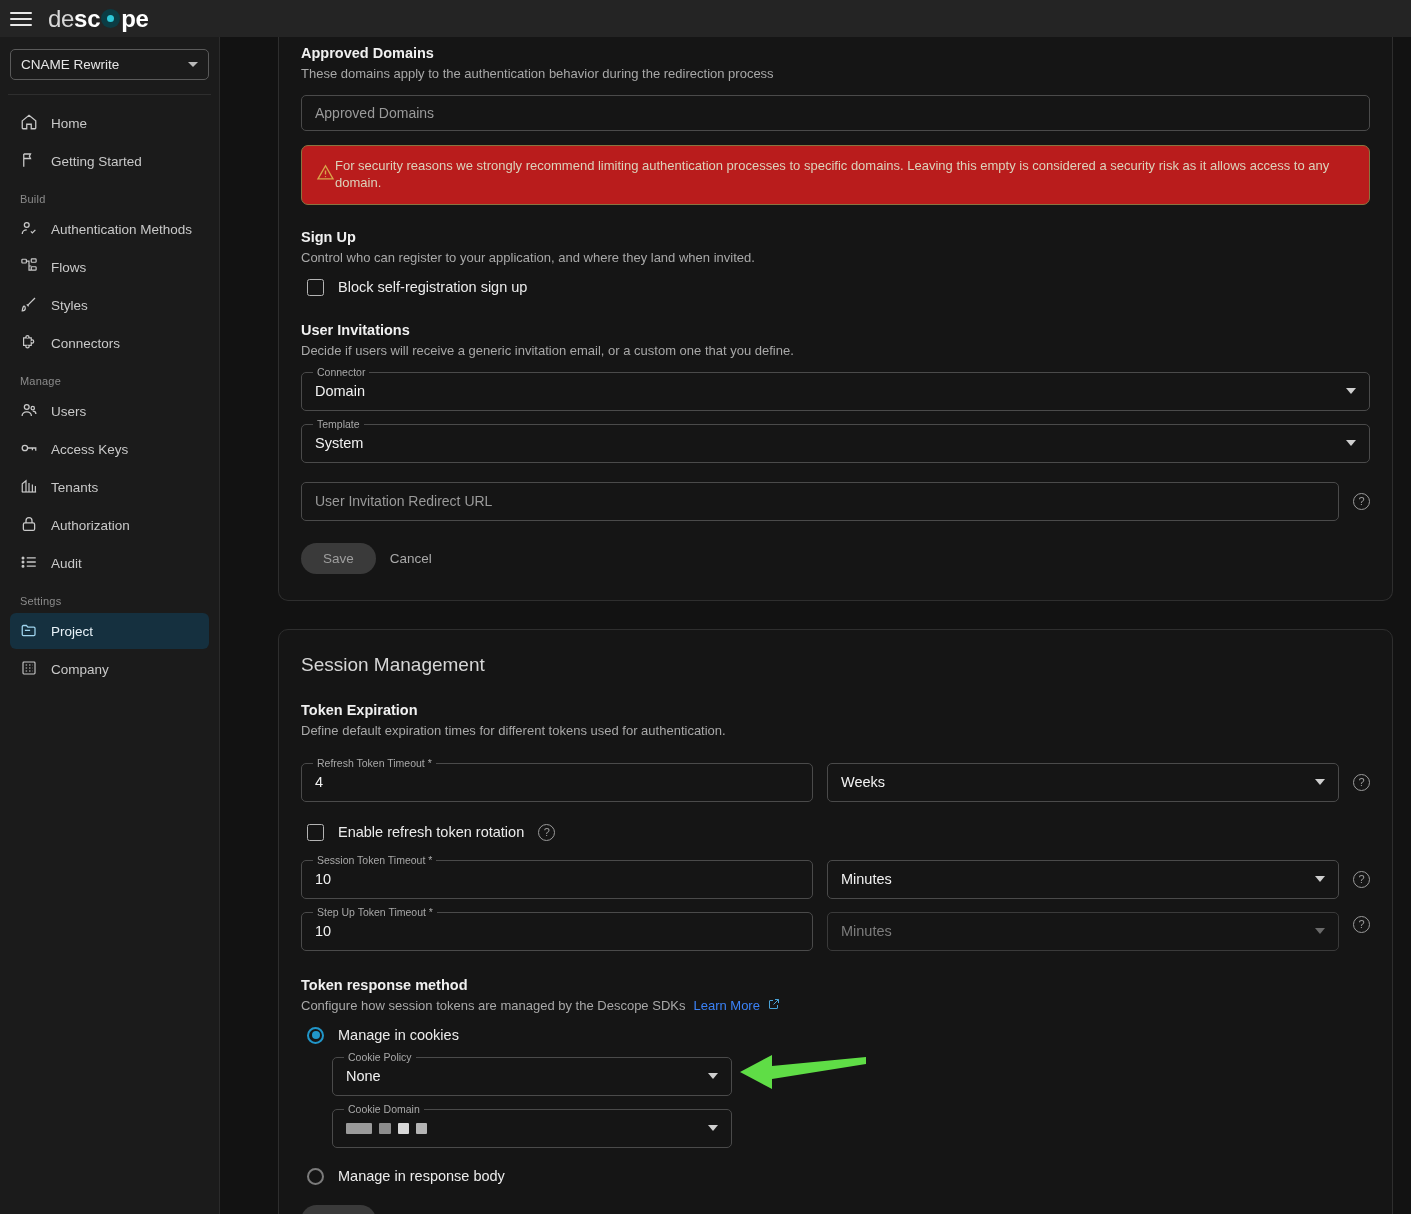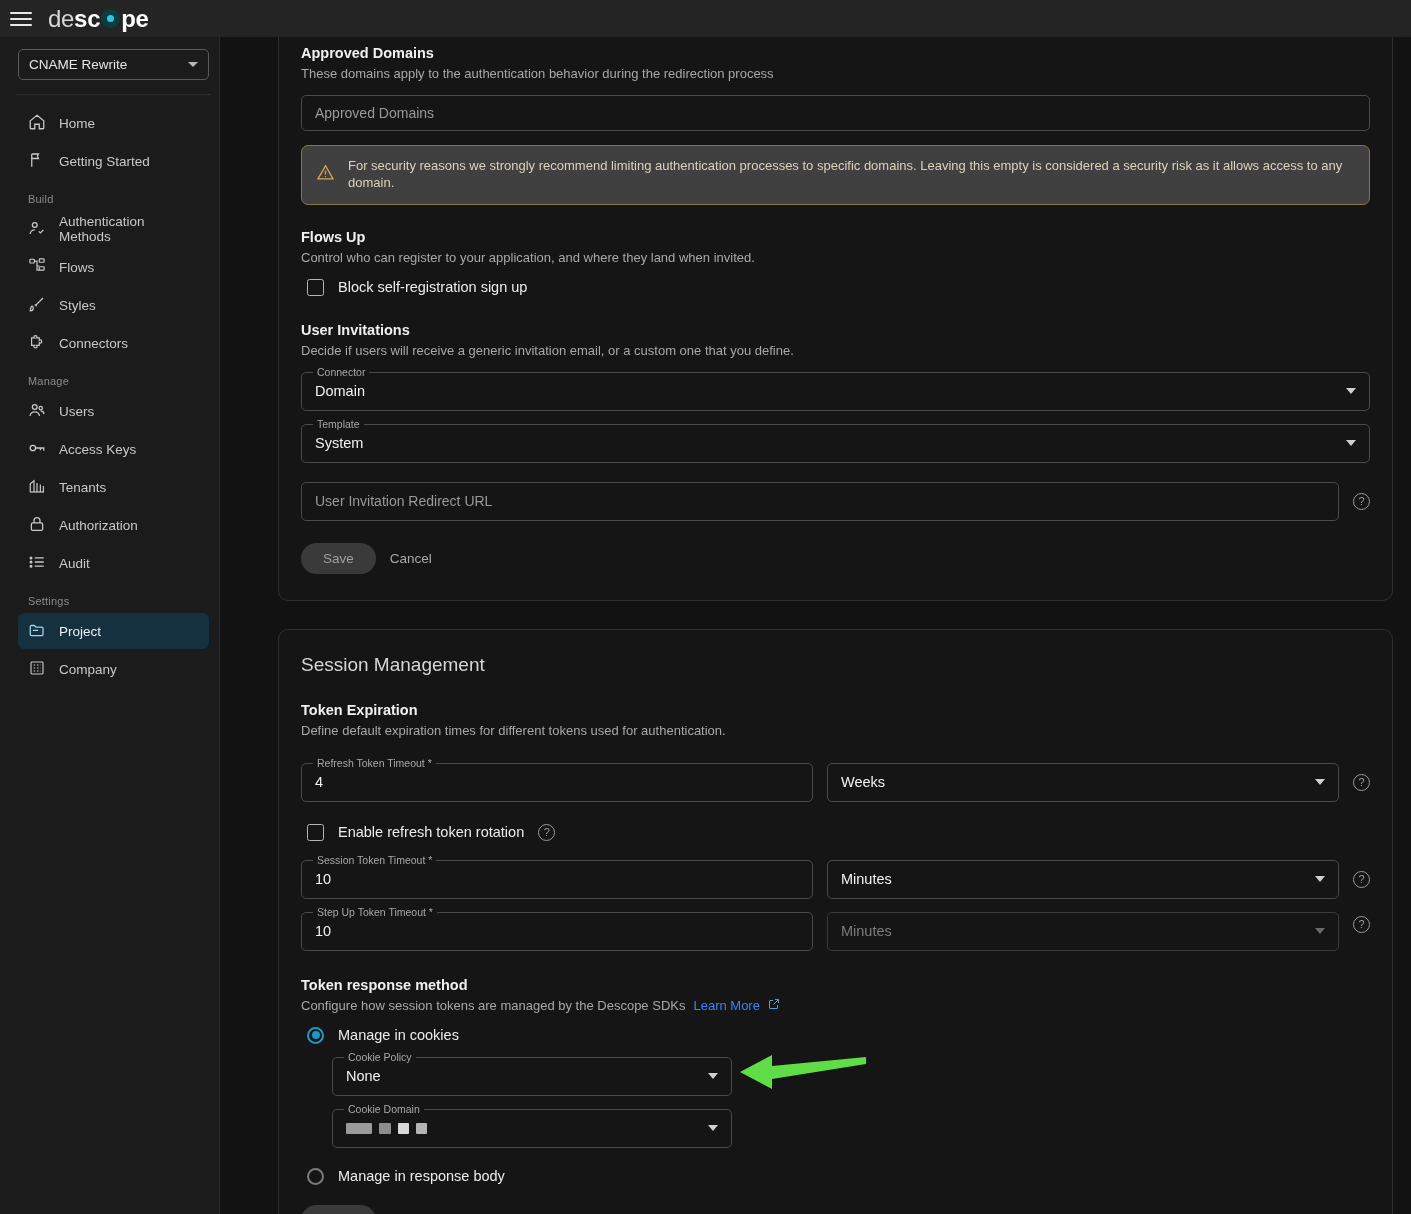--- a/index.html
+++ b/index.html
@@ -27,21 +27,21 @@
   .logo .orb { display: inline-block; width: 19px; height: 19px; border-radius: 50%;
     background: #0b3c44; position: relative; margin: 0 1px; vertical-align: middle; }
   .logo .orb::after { content: ""; position: absolute; left: 50%; top: 50%;
     width: 7px; height: 7px; margin: -3.5px 0 0 -3.5px; border-radius: 50%;
     background: #2ec8d8; }
 
   
   .sidebar {
     position: absolute; top: 37px; left: 0; width: 220px; height: 1177px;
     background: #1b1b1b; border-right: 1px solid #2b2b2b;
-    padding: 12px 10px 0 18px; z-index: 10;
+    padding: 12px 10px 0 10px; z-index: 10;
   }
   .proj-select {
     height: 31px; border: 1px solid #5a5a5a; border-radius: 5px;
     display: flex; align-items: center; justify-content: space-between;
     padding: 0 10px; color: #e6e6e6; font-size: 13.5px; cursor: pointer;
     margin-bottom: 14px; background: #1b1b1b;
   }
   .chev { width: 0; height: 0; border-left: 5px solid transparent;
     border-right: 5px solid transparent; border-top: 5px solid #b9b9b9; }
   .sb-divider { height: 1px; background: #2e2e2e; margin: 0 -2px 10px -2px; }
@@ -66,22 +66,22 @@
 
   h3.sec-title { color: #d6d6d6; font-size: 19px; font-weight: 400; margin-bottom: 26px; }
   .f-title { color: #f0f0f0; font-size: 14.5px; font-weight: 700; margin-bottom: 5px; }
   .f-desc { color: #a8a8a8; font-size: 13px; margin-bottom: 14px; }
 
   .textbox { height: 36px; border: 1px solid #4a4a4a; border-radius: 5px;
     display: flex; align-items: center; padding: 0 13px; color: #9a9a9a;
     font-size: 14px; background: #151515; }
 
   .warn { margin-top: 14px; border: 1px solid #8a7440; border-radius: 7px;
-    background: #404040; padding: 12px 14px; display: flex; align-items: center;
-    gap: 13px; }
+    background: #b91c1c; padding: 12px 14px; display: flex; align-items: center;
+    }
   .warn-txt { color: #dcd2bb; font-size: 13px; line-height: 1.3; }
 
   .cb-row { display: flex; align-items: center; gap: 14px; margin: 8px 0 0 6px; }
   .cbox { width: 17px; height: 17px; border: 1.6px solid #b4b4b4; border-radius: 2.5px; }
   .cb-label { color: #ececec; font-size: 14.5px; }
 
   
   .field { position: relative; height: 39px; border: 1px solid #4a4a4a;
     border-radius: 5px; margin-top: 13px; display: flex; align-items: center;
     padding: 0 13px; background: #151515; }
@@ -292,21 +292,21 @@
         <svg width="19" height="19" viewBox="0 0 24 24" fill="none" stroke="#d9a54a" stroke-width="1.7">
           <path d="M12 3.5 21.5 20h-19z"></path>
             <path d="M12 9.5v5"></path>
             <circle cx="12" cy="17.2" r=".9" fill="#d9a54a" stroke="none"></circle>
         </svg>
       </span>
       <span class="warn-txt">For security reasons we strongly recommend limiting authentication processes to specific domains. Leaving this empty is considered a security risk as it allows access to any domain.</span>
     </div>
 
     <div style="height:24px"></div>
-    <div class="f-title">Flows Up</div>
+    <div class="f-title">Sign Up</div>
     <div class="f-desc">Control who can register to your application, and where they land when invited.</div>
     <div class="cb-row">
       <span class="cbox"></span>
       <span class="cb-label">Block self-registration sign up</span>
     </div>
 
     <div style="height:26px"></div>
     <div class="f-title">User Invitations</div>
     <div class="f-desc">Decide if users will receive a generic invitation email, or a custom one that you define.</div>
 

